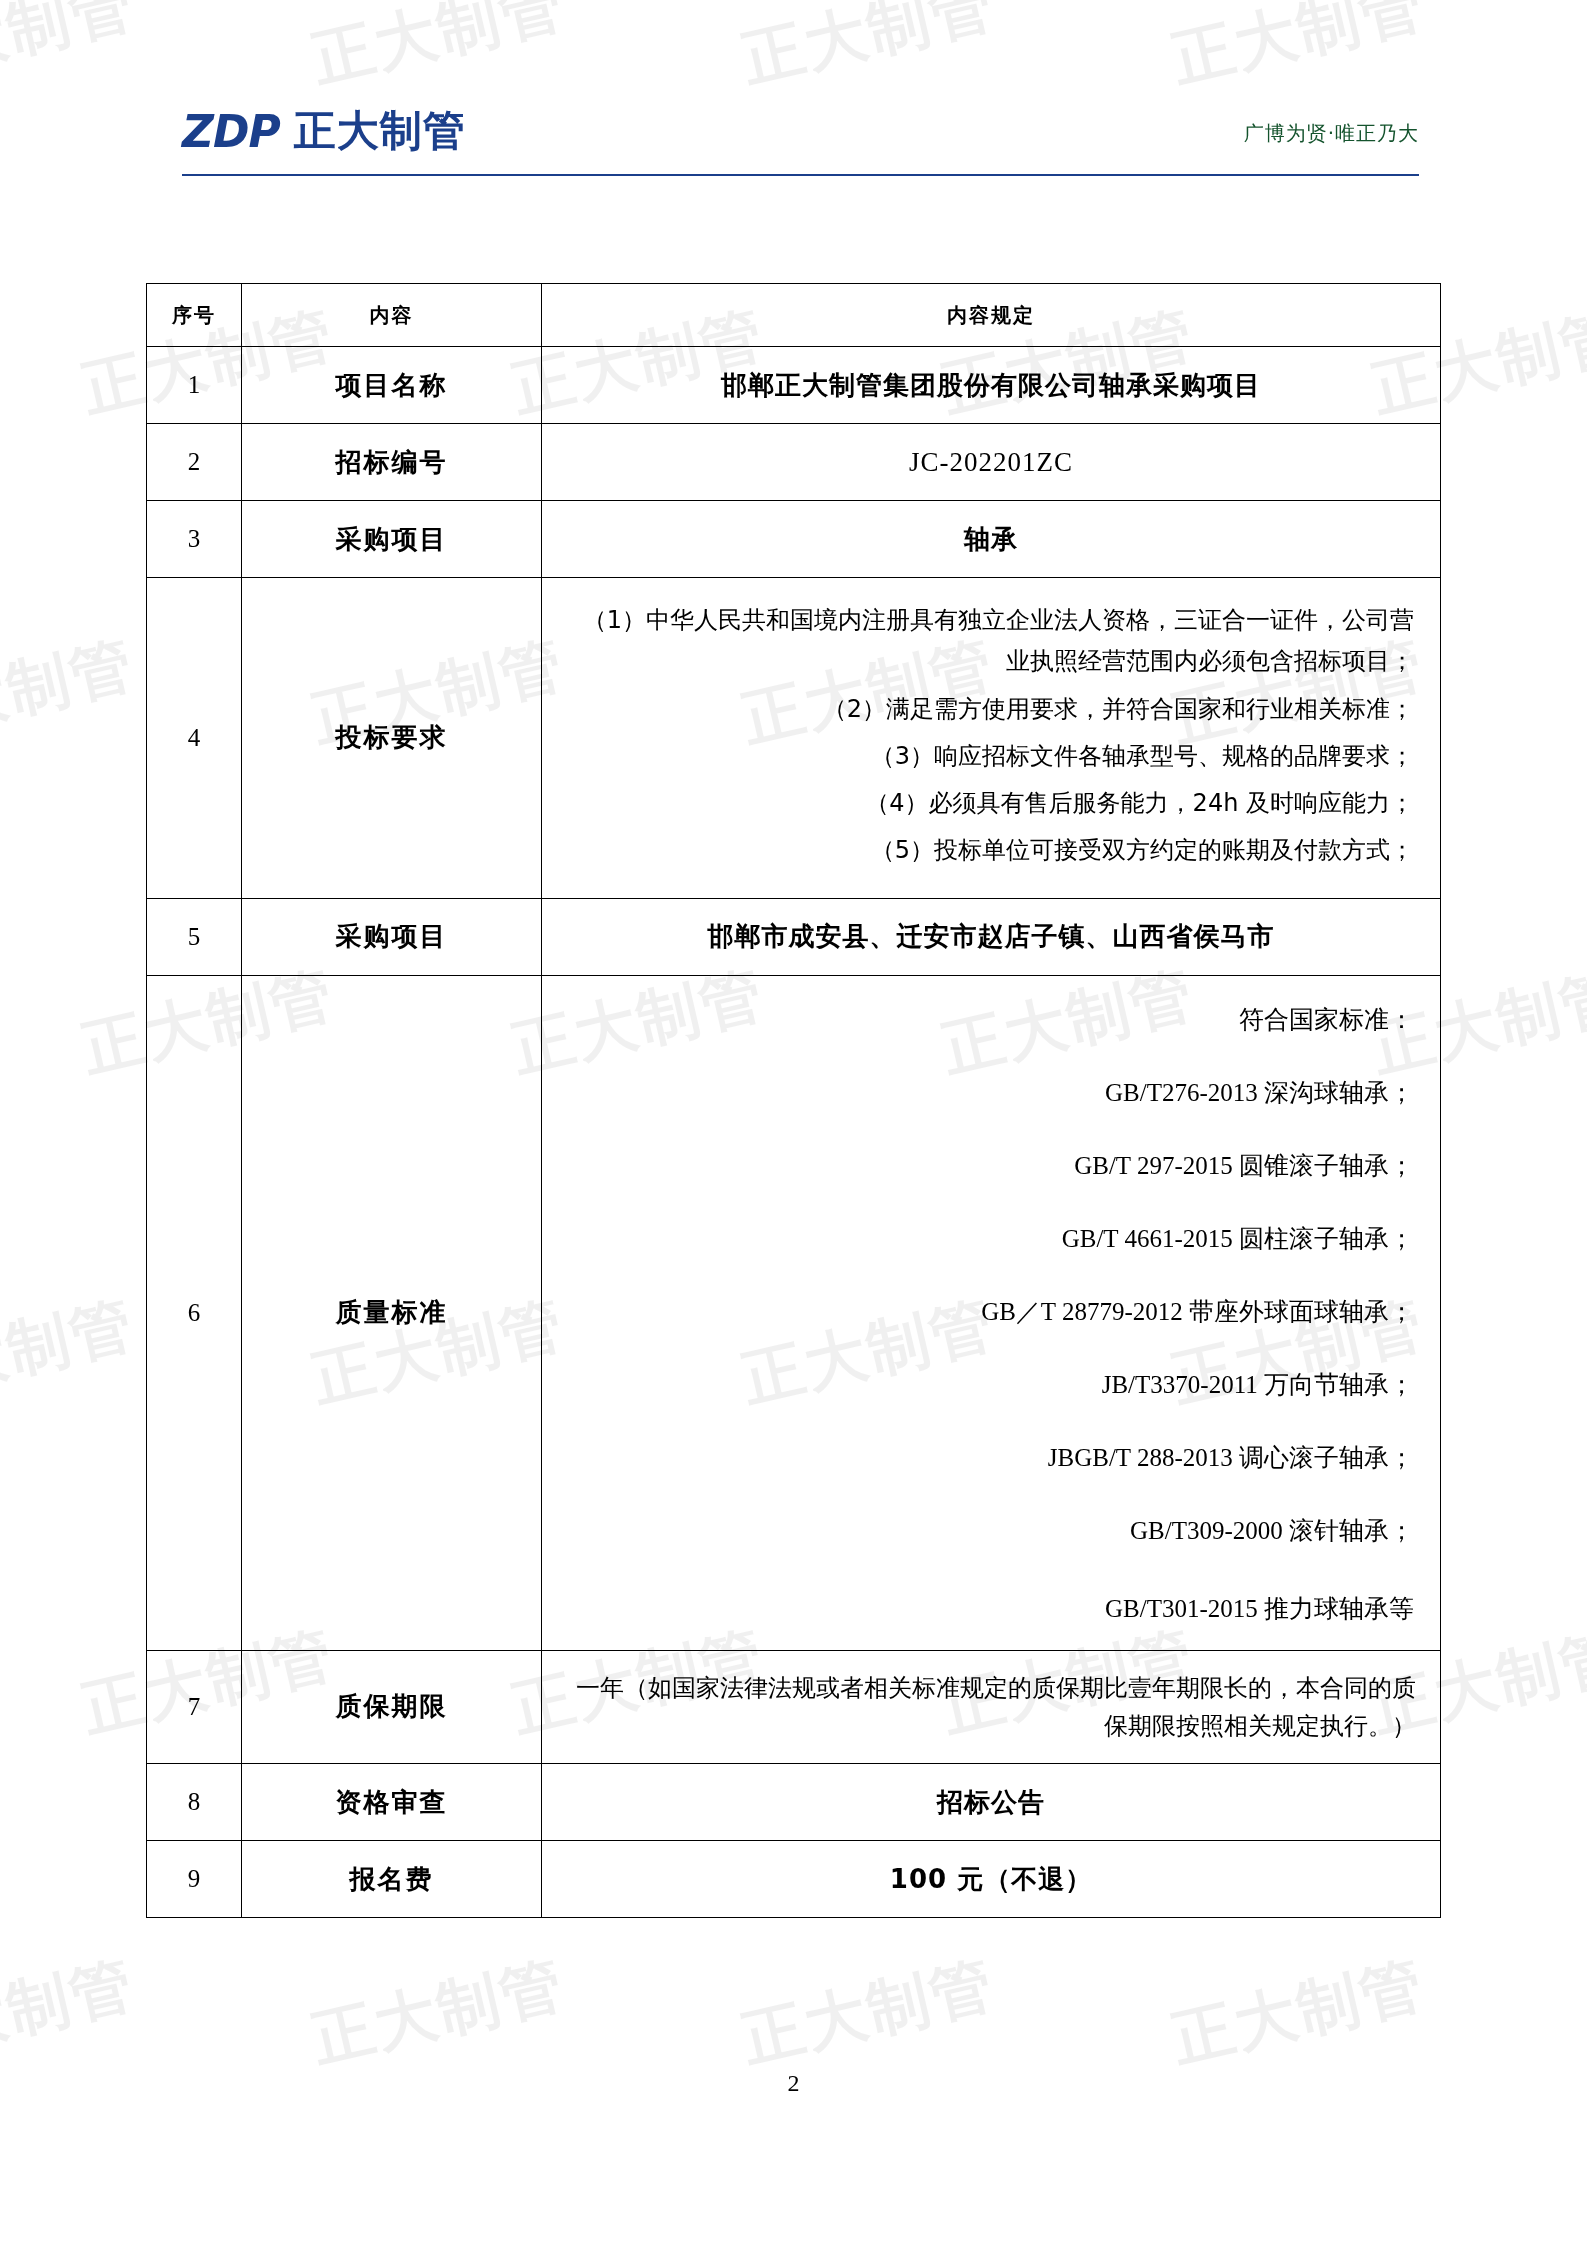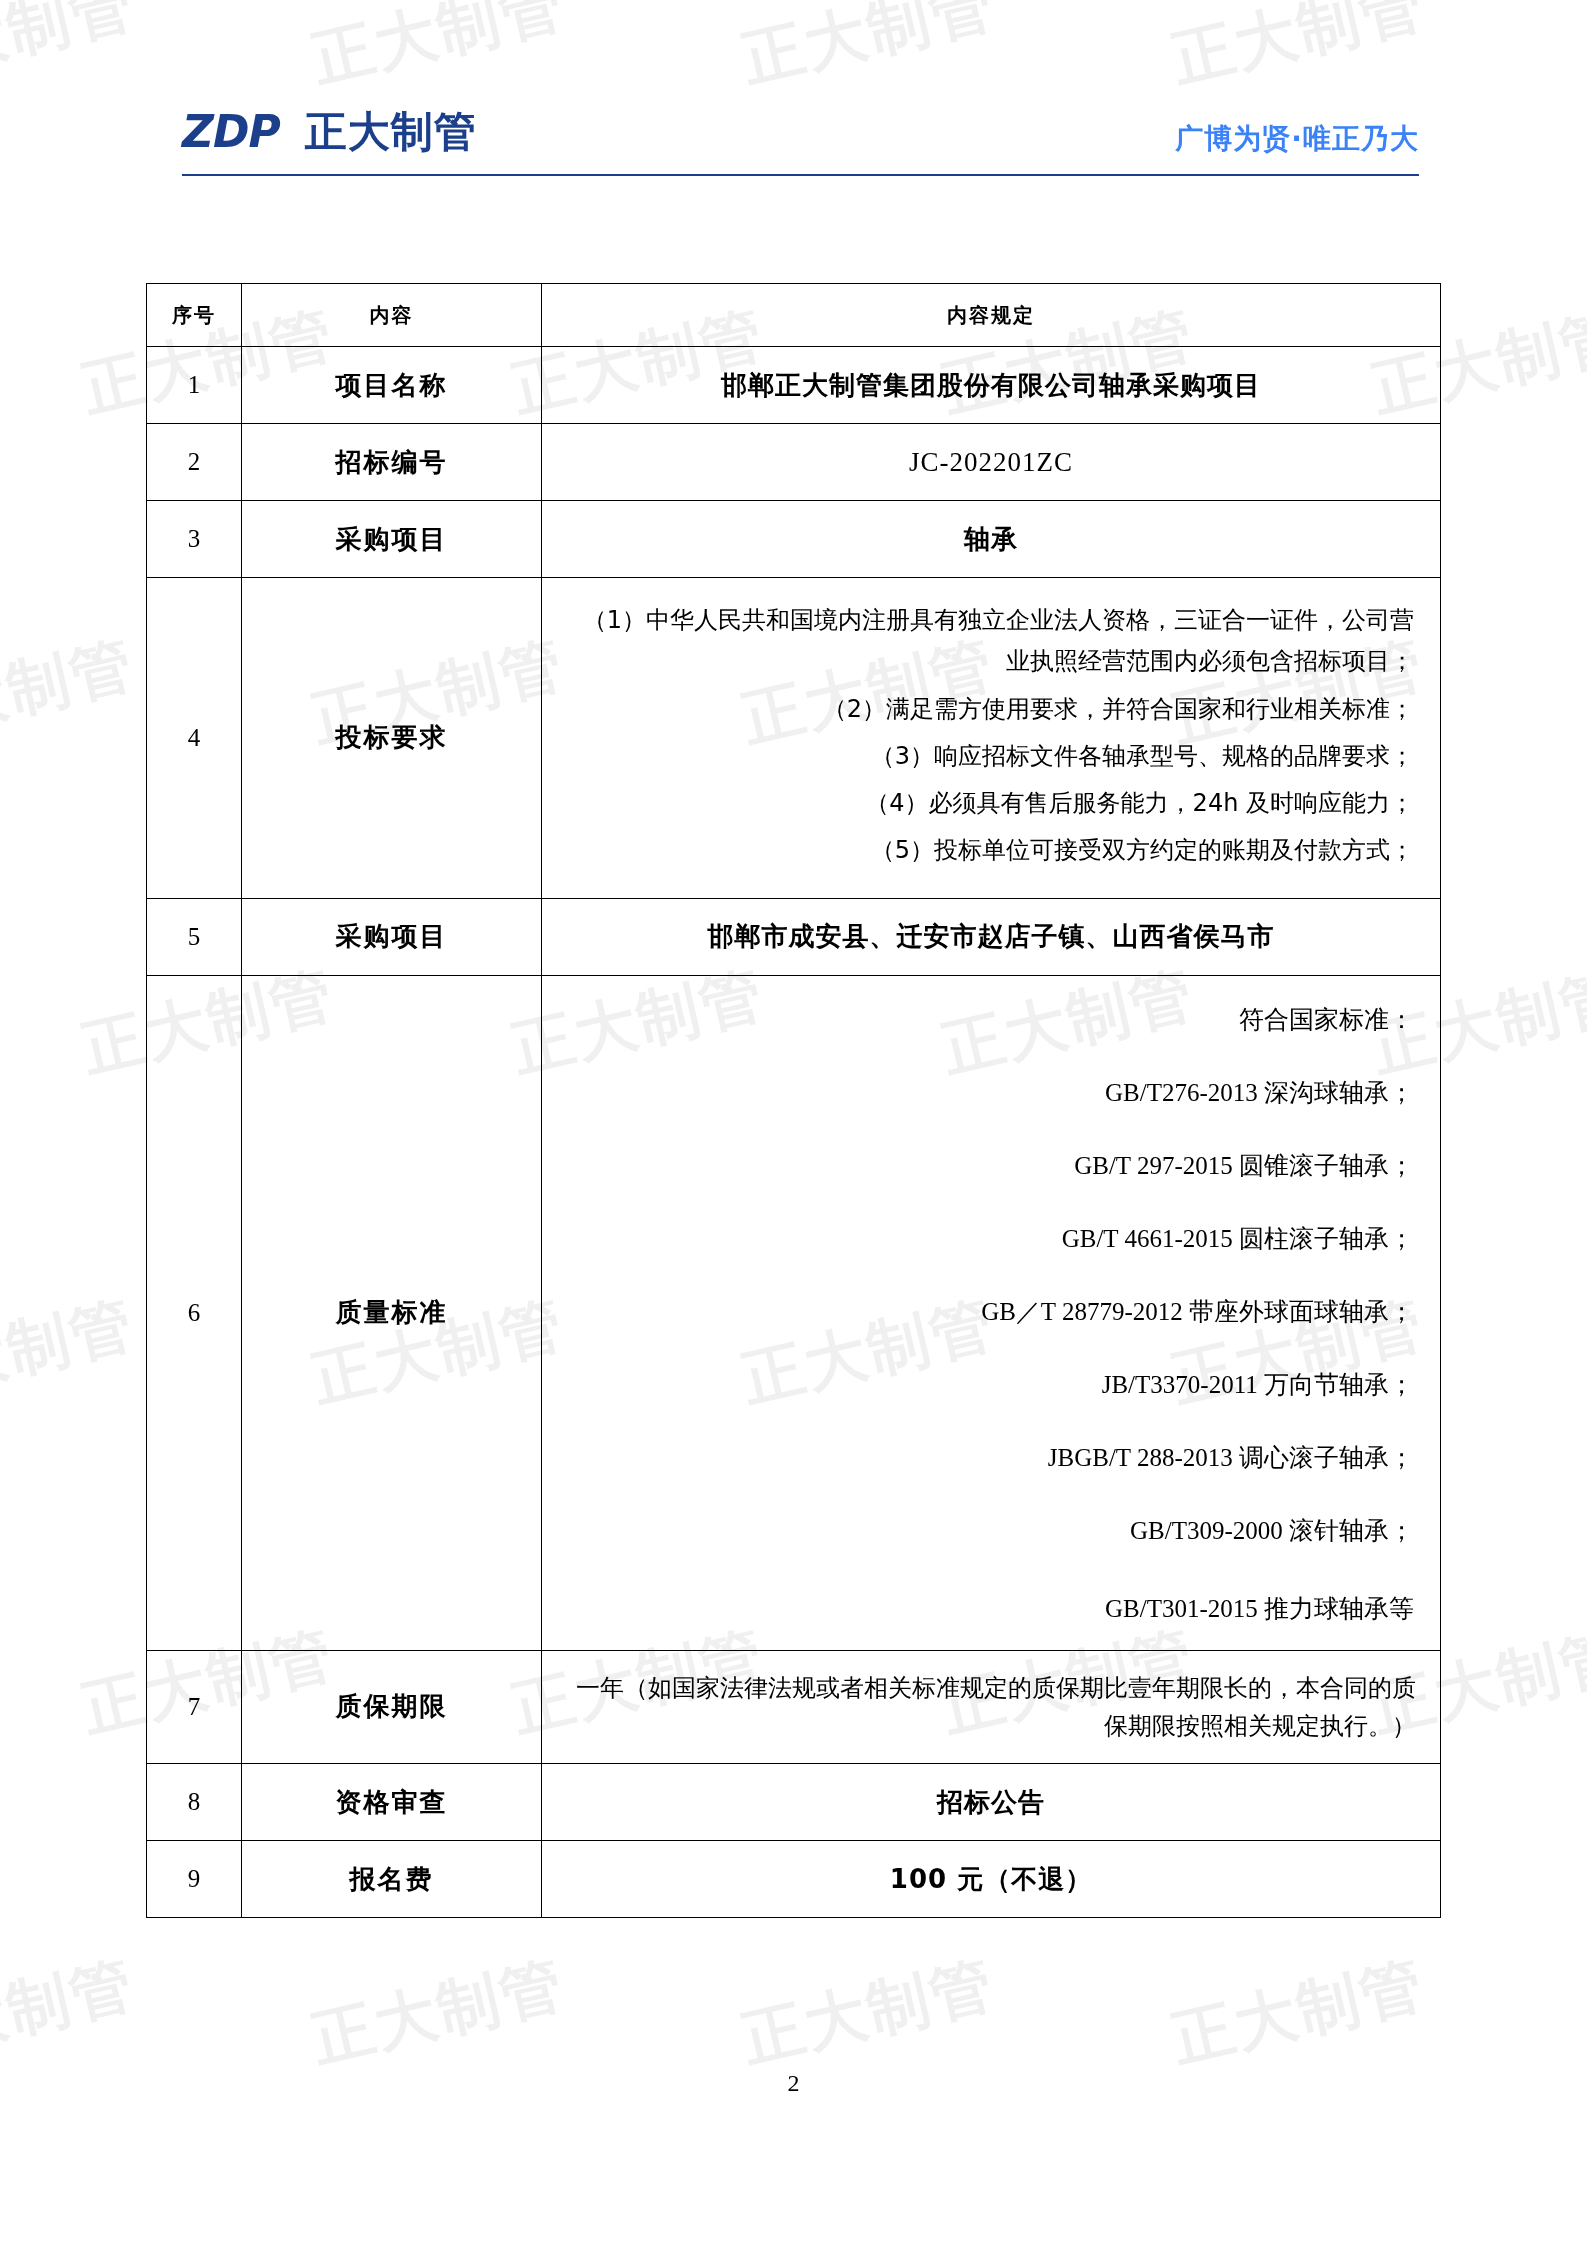--- a/index.html
+++ b/index.html
@@ -51,22 +51,21 @@
     left: 0;
     right: 0;
     top: 110px;
     height: 70px;
   }
   .logo-wrap {
     position: absolute;
     left: 182px;
     top: 0;
     display: flex;
-    align-items: center;
-    gap: 25px;
+    gap: 14px;
   }
   .logo-zdp {
     font-family: "DejaVu Sans", sans-serif;
     font-weight: 700;
     font-style: italic;
     font-size: 44px;
     color: #1b3f8b;
     letter-spacing: -1px;
     line-height: 1;
   }
@@ -76,23 +75,23 @@
     font-size: 42px;
     color: #1b3f8b;
     letter-spacing: 1px;
     line-height: 1;
   }
   .slogan {
     position: absolute;
     right: 168px;
     top: 10px;
     font-family: "DejaVu Sans", sans-serif;
-    font-weight: 700;
-    font-size: 28px;
-    color: #3b82f6;
+    font-weight: 400;
+    font-size: 20px;
+    color: #14532d;
     letter-spacing: 1px;
   }
   .header-rule {
     position: absolute;
     left: 182px;
     right: 168px;
     top: 64px;
     border-top: 2px solid #1b3f8b;
   }
 

